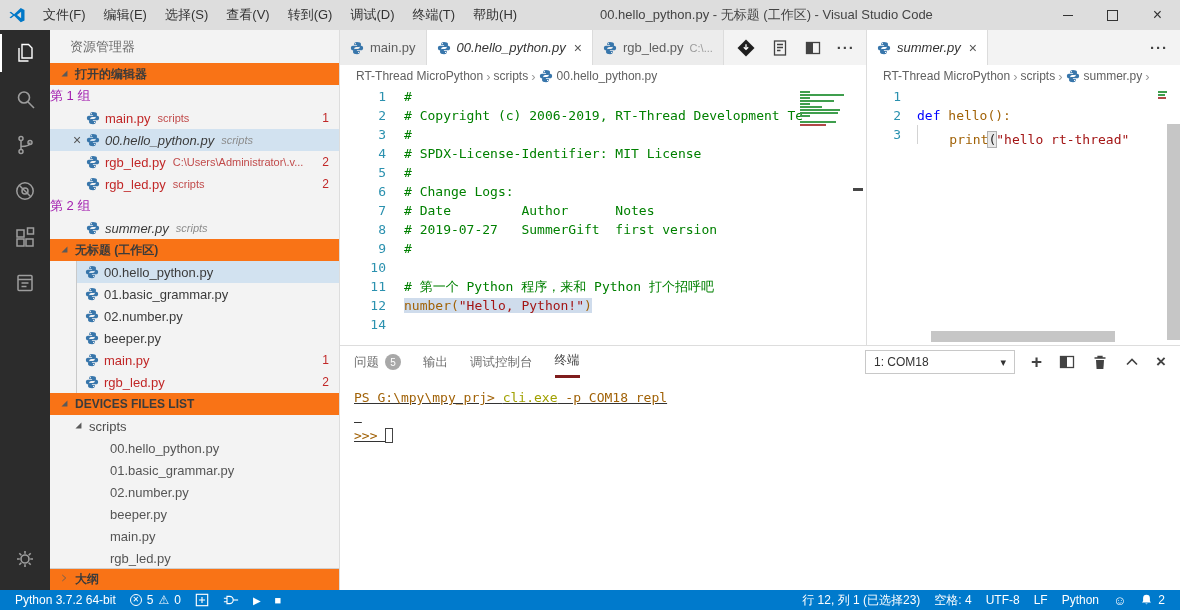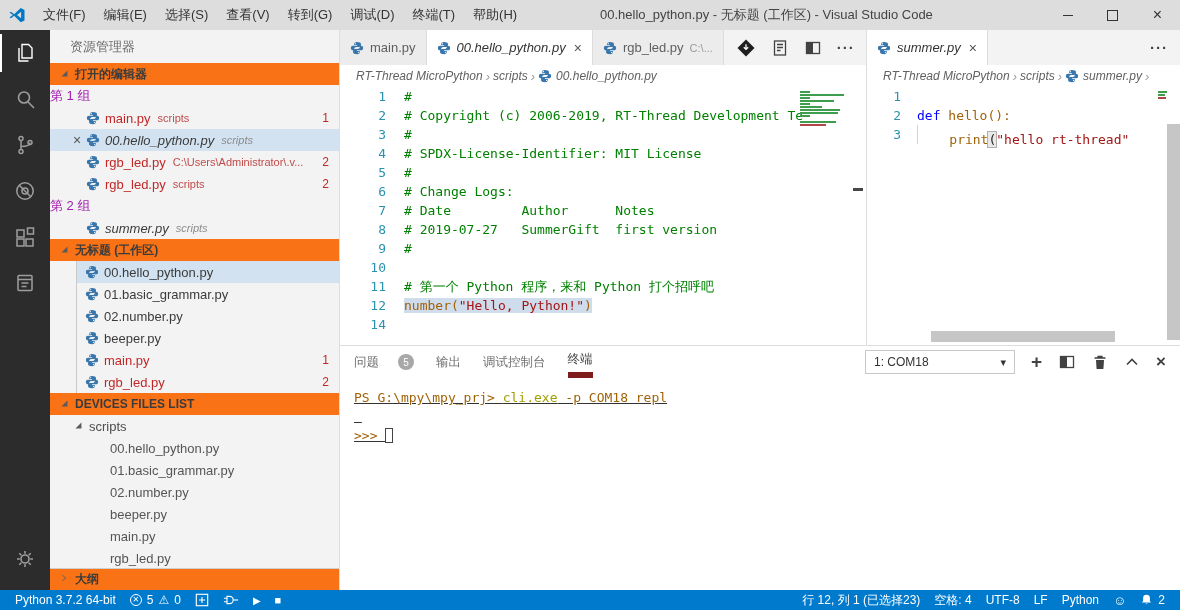--- a/index.html
+++ b/index.html
@@ -54,21 +54,21 @@
   .egroup.right { width:313px; }
   .tabs-bar { display:flex; height:35px; background:#f3f3f3; align-items:stretch; }
   .tab { display:flex; align-items:center; gap:6px; padding:0 10px; font-size:13px; color:#5f5f5f; background:#ececec; border-right:1px solid #dcdcdc; cursor:pointer; white-space:nowrap; }
   .tab.active { background:#fff; color:#333; }
   .tab.preview .tab-label { font-style:italic; }
   .tab-desc { font-size:11px; color:#9a9a9a; }
   .tab-close { font-size:14px; color:#555; margin-left:2px; cursor:pointer; }
   .tab-actions { margin-left:auto; display:flex; align-items:center; gap:15px; padding:0 12px; }
   .ta-icon { display:inline-flex; cursor:pointer; }
   .ellipsis-ico { font-size:15px; font-weight:bold; color:#424242; letter-spacing:1px; cursor:pointer; }
-  .breadcrumbs { height:22px; display:flex; align-items:center; padding-left:16px; font-size:12px; color:#616161; background:#fff; gap:3px; white-space:nowrap;font-style:italic; }
+  .breadcrumbs { height:22px; display:flex; align-items:center; padding-left:16px; font-size:12px; color:#616161; background:#fff; gap:3px; white-space:nowrap; }
   .crumb { cursor:pointer; display:inline-flex; align-items:center; gap:4px; }
   .crumb-sep { color:#9a9a9a; font-size:13px; }
   .code-area { position:relative; height:258px; background:#fff; overflow:hidden; }
   .code-line { display:flex; height:19px; line-height:19px; font-family:"DejaVu Sans Mono","Liberation Mono",monospace; font-size:13px; white-space:pre; }
   .gutter { width:46px; text-align:right; color:#2b91af; flex:none; margin-right:18px; }
   .narrow .gutter { width:34px; margin-right:16px; }
   .tok-comment { color:#008000; }
   .tok-kw { color:#0000ff; }
   .tok-str { color:#a31515; }
   .tok-plain { color:#a16207; }
@@ -80,22 +80,22 @@
   .mm.r { background:#b04848; }
   .mm.gap { background:transparent; }
   .minimap.sliver { right:14px; width:11px; }
   .ov-dash { position:absolute; right:3px; top:101px; width:10px; height:3px; background:#474747; }
   .vscroll { position:absolute; right:0; top:37px; width:13px; height:216px; background:#c6c6c6; }
   .hscroll { position:absolute; bottom:3px; left:64px; width:184px; height:11px; background:#c6c6c6; }
 
   
   .panel { position:absolute; left:340px; top:345px; width:840px; height:245px; background:#fff; border-top:1px solid #ddd; }
   .panel-header { display:flex; align-items:center; height:32px; padding:0 14px; }
-  .ptab { font-size:12.5px; color:#6f6f6f; margin-right:22px; height:32px; display:flex; align-items:center; gap:19px; cursor:pointer; }
-  .ptab.active { color:#424242; border-bottom:6px solid #7f1d1d; }
+  .ptab { font-size:12.5px; color:#6f6f6f; margin-right:22px; height:32px; display:flex; align-items:center; gap:6px; cursor:pointer; }
+  .ptab.active { color:#424242; border-bottom:3px solid #7f1d1d; }
   .pbadge { background:#a8a8a8; color:#fff; border-radius:50%; width:16px; height:16px; font-size:10px; display:flex; align-items:center; justify-content:center; }
   .panel-controls { margin-left:auto; display:flex; align-items:center; gap:16px; }
   .term-select { width:150px; height:24px; border:1px solid #c8c8c8; background:#fff; font-size:12px; color:#333; display:flex; align-items:center; padding:0 8px; cursor:pointer; }
   .term-select::after { content:"\25BE"; margin-left:auto; font-size:11px; color:#333; }
   .pc-icon { display:inline-flex; cursor:pointer; color:#424242; }
   .plus-ico { font-size:19px; font-weight:bold; line-height:16px; }
   .x-ico { font-size:17px; font-weight:bold; }
   .terminal { padding:10px 0 0 14px; font-family:"DejaVu Sans Mono","Liberation Mono",monospace; font-size:13px; color:#333;text-decoration:underline; }
   .t-line { height:19px; line-height:19px; white-space:pre; }
   .tok-cmd { color:#a0a000; }

